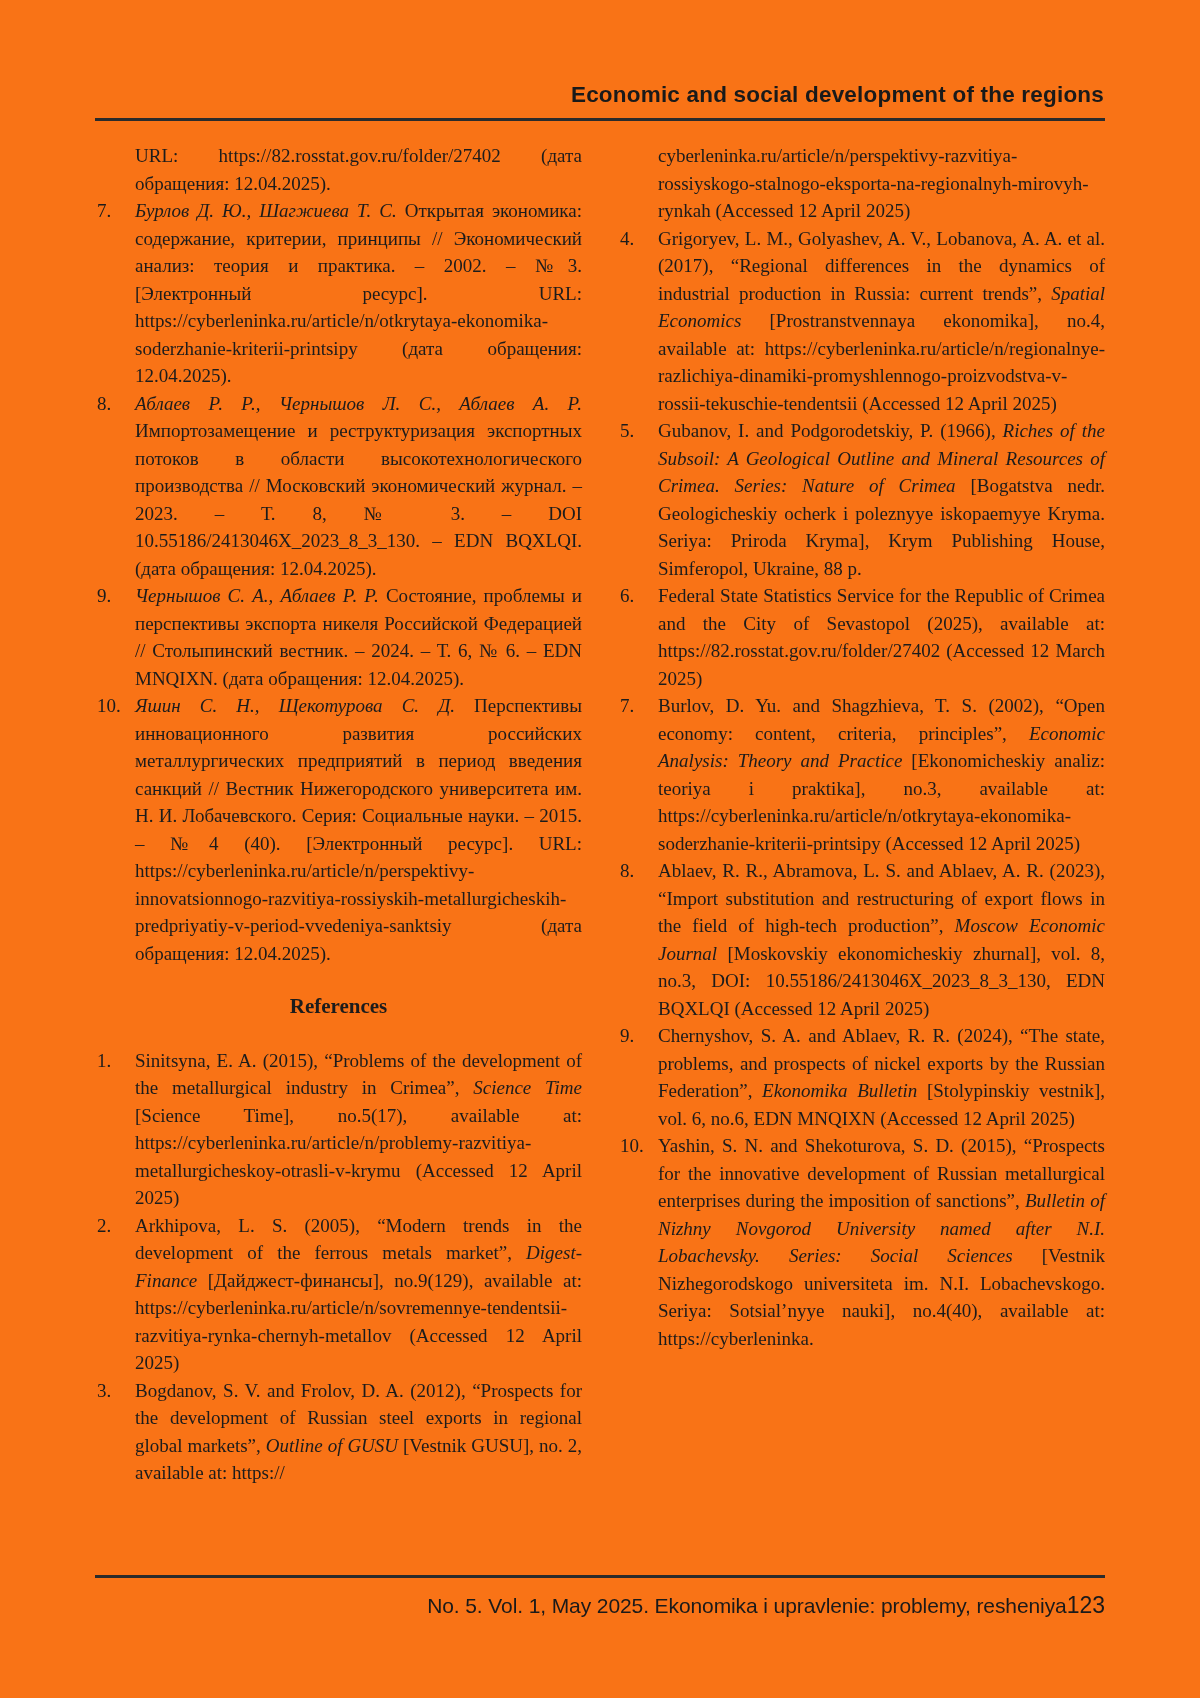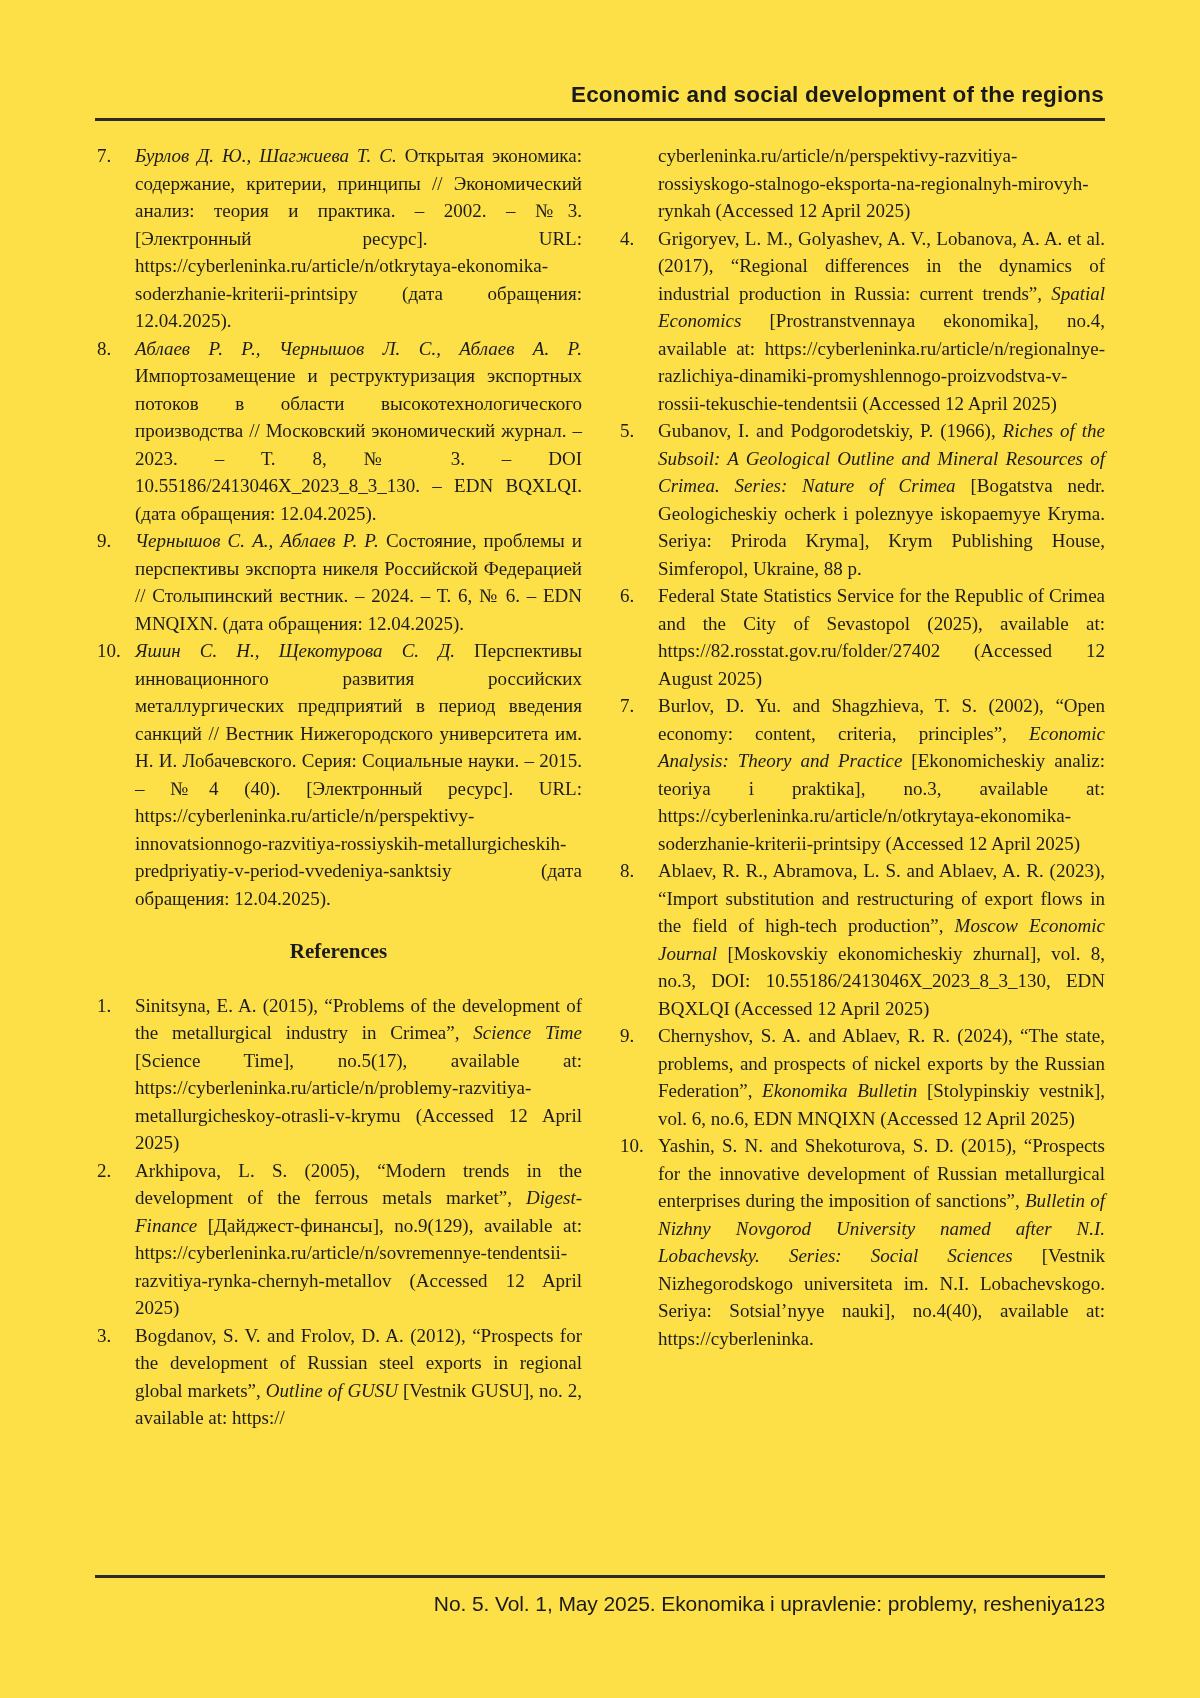--- a/index.html
+++ b/index.html
@@ -1,21 +1,21 @@
 <!DOCTYPE html>
 <html lang="en"><head>
 <meta charset="utf-8">
 <style>
   html, body { margin: 0; padding: 0; background: #e8e8e8; }
   .page {
     position: relative;
     width: 1200px;
     height: 1698px;
     margin: 0 auto;
-    background: #fde047;
+    background: #f97316;
     color: #1c1c1c;
     font-family: "Liberation Serif", "DejaVu Serif", serif;
     overflow: hidden;
   }
   .running-title {
     position: absolute;
     top: 82px;
     left: 95px;
     right: 96px;
     text-align: right;
@@ -63,33 +63,34 @@
     top: 1592px;
     left: 95px;
     right: 95px;
     display: flex;
     justify-content: flex-end;
     align-items: baseline;
     font-family: "Liberation Sans", sans-serif;
     color: #1a1a1a;
   }
   .footer-issue { font-size: 21px; letter-spacing: -0.1px; }
-  .footer-page { font-size: 19px; }
+  .footer-page { font-size: 23px; }
 </style>
 </head>
 <body>
 
 <div class="page">
 
   <div class="running-title">Economic and social development of the regions</div>
   <div class="rule rule-top"></div>
 
   <main class="content">
 
     <section class="col">
+      <p class="carryover">URL: https://82.rosstat.gov.ru/folder/27402 (дата обращения: 12.04.2025).</p>
 
       <div class="ref">
         <span class="ref-num">7.</span>
         <span class="ref-text"><i>Бурлов Д. Ю., Шагжиева Т. С.</i> Открытая экономика: содержание, критерии, принципы // Экономический анализ: теория и практика. – 2002. – №3. [Электронный ресурс]. URL: https://cyberleninka.ru/article/n/otkrytaya-ekonomika-soderzhanie-kriterii-printsipy (дата обращения: 12.04.2025).</span>
       </div>
       <div class="ref">
         <span class="ref-num">8.</span>
         <span class="ref-text"><i>Аблаев Р. Р., Чернышов Л. С., Аблаев А. Р.</i> Импортозамещение и реструктуризация экспортных потоков в области высокотехнологического производства // Московский экономический журнал. – 2023. – Т. 8, № 3. – DOI 10.55186/2413046X_2023_8_3_130. – EDN BQXLQI. (дата обращения: 12.04.2025).</span>
       </div>
       <div class="ref">
@@ -123,21 +124,21 @@
       <div class="ref">
         <span class="ref-num">4.</span>
         <span class="ref-text">Grigoryev, L. M., Golyashev, A. V., Lobanova, A. A. et al. (2017), “Regional differences in the dynamics of industrial production in Russia: current trends”, <i>Spatial Economics</i> [Prostranstvennaya ekonomika], no.4, available at: https://cyberleninka.ru/article/n/regionalnye-razlichiya-dinamiki-promyshlennogo-proizvodstva-v-rossii-tekuschie-tendentsii (Accessed 12 April 2025)</span>
       </div>
       <div class="ref">
         <span class="ref-num">5.</span>
         <span class="ref-text">Gubanov, I. and Podgorodetskiy, P. (1966), <i>Riches of the Subsoil: A Geological Outline and Mineral Resources of Crimea. Series: Nature of Crimea</i> [Bogatstva nedr. Geologicheskiy ocherk i poleznyye iskopaemyye Kryma. Seriya: Priroda Kryma], Krym Publishing House, Simferopol, Ukraine, 88 p.</span>
       </div>
       <div class="ref">
         <span class="ref-num">6.</span>
-        <span class="ref-text">Federal State Statistics Service for the Republic of Crimea and the City of Sevastopol (2025), available at: https://82.rosstat.gov.ru/folder/27402 (Accessed 12 August 2025)</span>
+        <span class="ref-text">Federal State Statistics Service for the Republic of Crimea and the City of Sevastopol (2025), available at: https://82.rosstat.gov.ru/folder/27402 (Accessed 12 March 2025)</span>
       </div>
       <div class="ref">
         <span class="ref-num">7.</span>
         <span class="ref-text">Burlov, D. Yu. and Shagzhieva, T. S. (2002), “Open economy: content, criteria, principles”, <i>Economic Analysis: Theory and Practice</i> [Ekonomicheskiy analiz: teoriya i praktika], no.3, available at: https://cyberleninka.ru/article/n/otkrytaya-ekonomika-soderzhanie-kriterii-printsipy (Accessed 12 April 2025)</span>
       </div>
       <div class="ref">
         <span class="ref-num">8.</span>
         <span class="ref-text">Ablaev, R. R., Abramova, L. S. and Ablaev, A. R. (2023), “Import substitution and restructuring of export flows in the field of high-tech production”, <i>Moscow Economic Journal</i> [Moskovskiy ekonomicheskiy zhurnal], vol. 8, no.3, DOI: 10.55186/2413046X_2023_8_3_130, EDN BQXLQI (Accessed 12 April 2025)</span>
       </div>
       <div class="ref">

